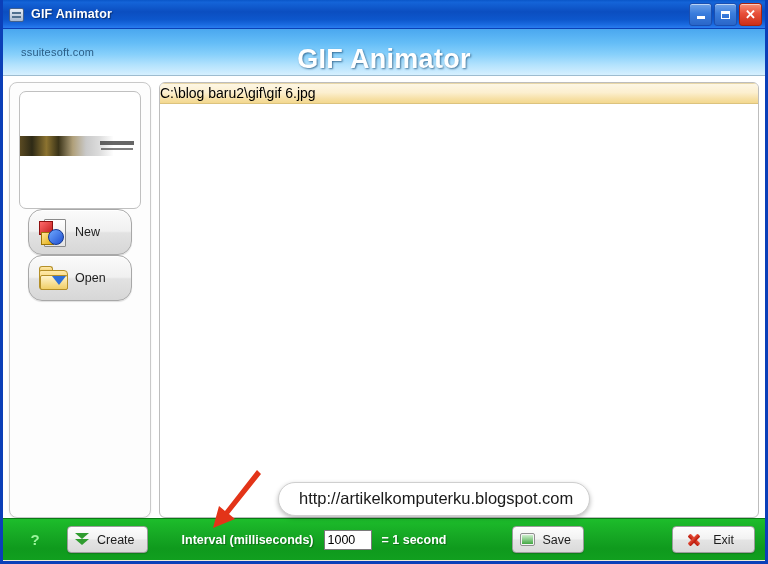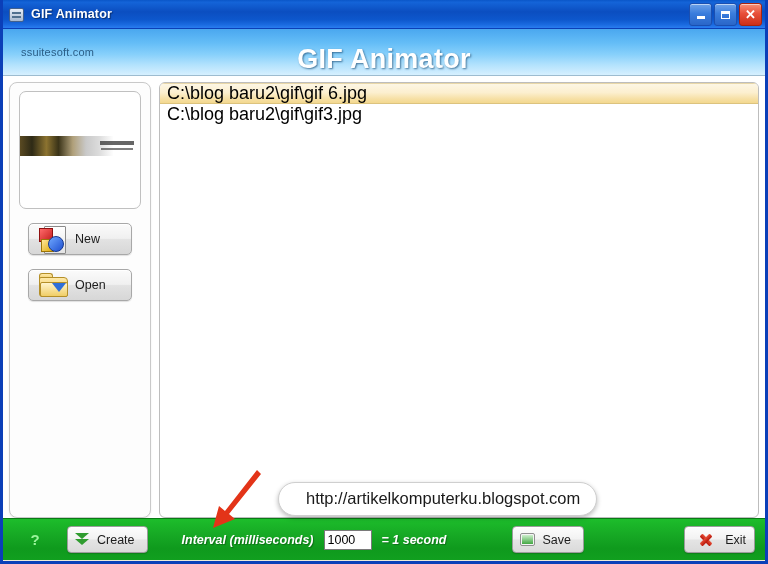--- a/index.html
+++ b/index.html
@@ -157,25 +157,24 @@
     content: "";
     position: absolute;
     right: 6px; top: 5px;
     width: 34px; height: 4px;
     background: #333;
     box-shadow: 0 6px 0 -1px #555;
     opacity: .75;
   }
 
   .side-btn {
-    width: 104px; height: 32px;
-    margin-top: 14px;
+    width: 104px; height: 46px;
     background: linear-gradient(180deg,#fbfbfb 0%, #f0f0f0 48%, #e2e2e2 52%, #d7d7d7 100%);
     border: 1px solid #a8a8a8;
-    border-radius: 5px;
+    border-radius: 14px;
     box-sizing: border-box;
     display: flex; align-items: center;
     padding-left: 8px;
     cursor: pointer;
     box-shadow: inset 0 1px 0 #ffffff, 0 1px 1px rgba(0,0,0,.12);
   }
   .side-btn:first-of-type { margin-top: 16px; }
   .side-btn .btn-ico {
     width: 32px; height: 32px;
     flex: 0 0 32px;
@@ -279,43 +278,42 @@
     background: #ffffff;
     border: 1px solid #bdbdbd;
     border-radius: 6px;
     box-sizing: border-box;
     overflow: hidden;
     position: relative;
   }
   .list-row {
     height: 21px;
     line-height: 21px;
-    font-size: 18px;
+    font-size: 14px;
     color: #000000;
-    padding-left: 7px;
     box-sizing: border-box;
     cursor: default;
     white-space: nowrap;
   }
   .list-row.selected {
     background: linear-gradient(180deg,#fdf6e4 0%, #fcefcf 45%, #f6dfa3 80%, #f3d88f 100%);
     border-top: 1px solid #e8d7a8;
     border-bottom: 1px solid #dcc37e;
     height: 21px;
     line-height: 19px;
   }
 
   
   .callout {
     position: absolute;
     left: 275px; top: 482px;
     background: #ffffff;
     border: 1px solid #cfcfcf;
     border-radius: 18px;
-    padding: 6px 16px 7px 27px;
+    padding: 6px 16px 7px 20px;
     font-size: 16.5px;
     color: #1a1a1a;
     box-shadow: 0 2px 5px rgba(0,0,0,.28);
     z-index: 30;
     white-space: nowrap;
   }
   .pointer-arrow {
     position: absolute;
     left: 196px; top: 470px;
     width: 70px; height: 60px;
@@ -385,21 +383,20 @@
   }
   .ico-exit .e1 { transform: rotate(45deg); }
   .ico-exit .e2 { transform: rotate(-45deg); }
 
   .tb-label {
     color: #ffffff;
     font-size: 12.5px;
     font-weight: bold;
     text-shadow: 1px 1px 1px rgba(0,0,0,.3);
     white-space: nowrap;
-    font-style: italic;
   }
   .interval-input {
     width: 48px; height: 20px;
     border: 1px solid #7a7a7a;
     background: #ffffff;
     font-family: "Liberation Sans", sans-serif;
     font-size: 12.5px;
     color: #000;
     padding: 0 3px;
     box-sizing: border-box;
@@ -464,21 +461,20 @@
         <span class="btn-label">Open</span>
       </div>
 
 
 
 
     </div>
 
     <div class="list-panel">
       <div class="list-row selected">C:\blog baru2\gif\gif 6.jpg</div>
-      <div class="list-row">C:\blog baru2\gif\gif3.jpg</div>
     </div>
 
   </div>
 
   <svg class="pointer-arrow" viewBox="0 0 70 60">
     <path d="M62 4 L30 44 L36 49 L14 58 L20 36 L26 41 L58 0 Z" fill="#e33418"></path>
   </svg>
 
   <div class="callout">http://artikelkomputerku.blogspot.com</div>
 
@@ -507,21 +503,21 @@
     <div class="tb-btn">
       <span class="ico-view">
         <span class="frame"></span>
           <span class="fill"></span>
       </span>
       <span>Save</span>
     </div>
 
     <div class="spacer-b"></div>
 
-    <div class="tb-btn" style="padding-right:8px;padding-left:14px;gap:12px;">
+    <div class="tb-btn" style="padding-right:20px;padding-left:14px;gap:12px;">
       <span class="ico-exit">
         <span class="e1"></span>
           <span class="e2"></span>
       </span>
       <span>Exit</span>
     </div>
 
   </div>
 
 </div>

